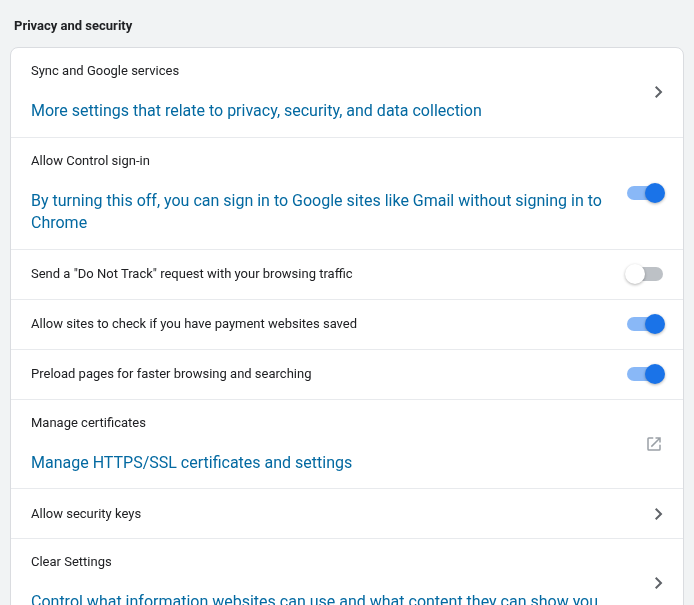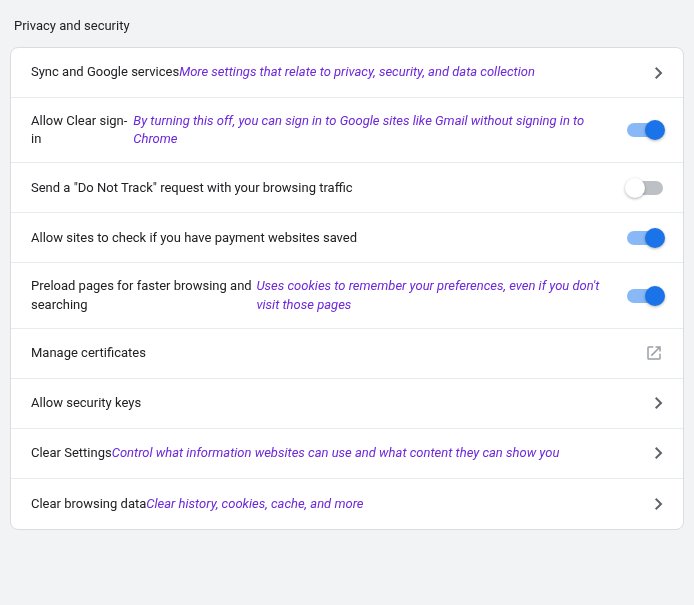--- a/index.html
+++ b/index.html
@@ -10,21 +10,21 @@
     body {
       font-family: Roboto, "Segoe UI", Arial, sans-serif;
       background: #f1f3f4;
       width: 694px;
       height: 605px;
       padding: 10px;
     }
     .section-title {
       font-size: 13px;
       color: #202124;
-      font-weight: 400;
+      font-weight: 700;
       padding: 8px 4px 14px 4px;
     }
     .card {
       background: #fff;
       border: 1px solid #dadce0;
       border-radius: 8px;
       overflow: hidden;
     }
     .row {
       display: flex;
@@ -32,32 +32,32 @@
       padding: 14px 20px;
       border-bottom: 1px solid #e8eaed;
       min-height: 50px;
     }
     .row:last-child {
       border-bottom: none;
     }
     .row-text {
       flex: 1;
       display: flex;
-      gap: 0;
+      flex-direction: column;
+      gap: 20px;
     }
     .row-title {
       font-size: 13px;
       color: #202124;
       line-height: 1.4;
     }
     .row-subtitle {
-      font-size: 13px;
-      color: #6d28d9;
+      font-size: 16px;
+      color: #0369a1;
       line-height: 1.4;
-      font-style: italic;
     }
     .row-action {
       flex-shrink: 0;
       margin-left: 16px;
       display: flex;
       align-items: center;
     }
     .chevron-icon svg {
       width: 8px;
       height: 12px;
@@ -111,21 +111,21 @@
         <div class="row-subtitle">More settings that relate to privacy, security, and data collection</div>
       </div>
       <div class="row-action chevron-icon">
         <svg viewBox="0 0 8 12">
           <path d="M0 1.41 1.41 0 7.41 6l-6 6L0 10.59 4.58 6z"></path>
         </svg>
       </div>
     </div>
     <div class="row">
       <div class="row-text">
-        <div class="row-title">Allow Clear sign-in</div>
+        <div class="row-title">Allow Control sign-in</div>
         <div class="row-subtitle">By turning this off, you can sign in to Google sites like Gmail without signing in to Chrome</div>
       </div>
       <div class="row-action">
         <div class="toggle on"></div>
       </div>
     </div>
     <div class="row">
       <div class="row-text">
         <div class="row-title">Send a "Do Not Track" request with your browsing traffic</div>
       </div>
@@ -137,29 +137,29 @@
       <div class="row-text">
         <div class="row-title">Allow sites to check if you have payment websites saved</div>
       </div>
       <div class="row-action">
         <div class="toggle on"></div>
       </div>
     </div>
     <div class="row">
       <div class="row-text">
         <div class="row-title">Preload pages for faster browsing and searching</div>
-        <div class="row-subtitle">Uses cookies to remember your preferences, even if you don't visit those pages</div>
       </div>
       <div class="row-action">
         <div class="toggle on"></div>
       </div>
     </div>
     <div class="row">
       <div class="row-text">
         <div class="row-title">Manage certificates</div>
+        <div class="row-subtitle">Manage HTTPS/SSL certificates and settings</div>
       </div>
       <div class="row-action external-icon">
         <svg viewBox="0 0 24 24">
           <path d="M19 19H5V5h6V3H5a2 2 0 0 0-2 2v14a2 2 0 0 0 2 2h14a2 2 0 0 0 2-2v-6h-2v6zM14 3v2h3.59L7.76 14.83l1.41 1.41L19 6.41V10h2V3h-7z"></path>
         </svg>
       </div>
     </div>
     <div class="row">
       <div class="row-text">
         <div class="row-title">Allow security keys</div>

